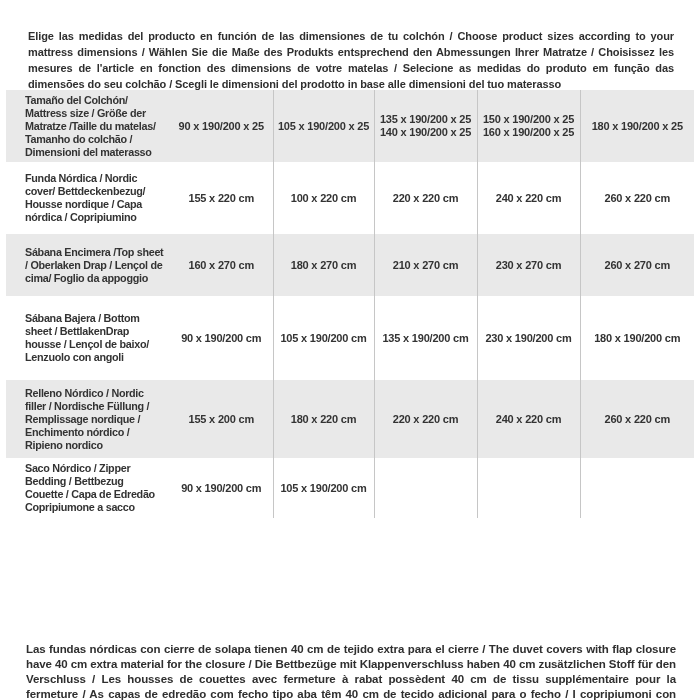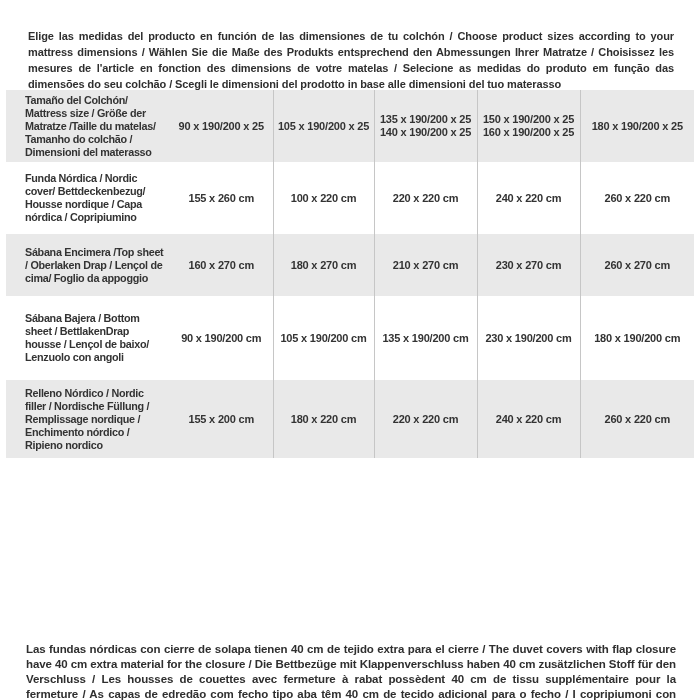--- a/index.html
+++ b/index.html
@@ -63,21 +63,21 @@
     <td class="val">90 x 190/200 x 25</td>
     <td class="val div">105 x 190/200 x 25</td>
     <td class="val div">135 x 190/200 x 25
 140 x 190/200 x 25</td>
     <td class="val div">150 x 190/200 x 25
 160 x 190/200 x 25</td>
     <td class="val div">180 x 190/200 x 25</td>
   </tr>
   <tr>
     <td class="label">Funda Nórdica / Nordic cover/ Bettdeckenbezug/ Housse nordique / Capa nórdica / Copripiumino</td>
-    <td class="val">155 x 260 cm</td>
+    <td class="val">155 x 220 cm</td>
     <td class="val div">100 x 220 cm</td>
     <td class="val div">220 x 220 cm</td>
     <td class="val div">240 x 220 cm</td>
     <td class="val div">260 x 220 cm</td>
   </tr>
   <tr>
     <td class="label">Sábana Encimera /Top sheet / Oberlaken Drap / Lençol de cima/ Foglio da appoggio</td>
     <td class="val">160 x 270 cm</td>
     <td class="val div">180 x 270 cm</td>
     <td class="val div">210 x 270 cm</td>
@@ -93,16 +93,24 @@
     <td class="val div">180 x 190/200 cm</td>
   </tr>
   <tr>
     <td class="label">Relleno Nórdico / Nordic filler / Nordische Füllung / Remplissage nordique / Enchimento nórdico / Ripieno nordico</td>
     <td class="val">155 x 200 cm</td>
     <td class="val div">180 x 220 cm</td>
     <td class="val div">220 x 220 cm</td>
     <td class="val div">240 x 220 cm</td>
     <td class="val div">260 x 220 cm</td>
   </tr>
+  <tr>
+    <td class="label">Saco Nórdico / Zipper Bedding / Bettbezug Couette / Capa de Edredão Copripiumone a sacco</td>
+    <td class="val">90 x 190/200 cm</td>
+    <td class="val div">105 x 190/200 cm</td>
+    <td class="val div"></td>
+    <td class="val div"></td>
+    <td class="val div"></td>
+  </tr>
 </tbody>
   </table>
 
 <p class="note">Las fundas nórdicas con cierre de solapa tienen 40 cm de tejido extra para el cierre / The duvet covers with flap closure have 40 cm extra material for the closure / Die Bettbezüge mit Klappenverschluss haben 40 cm zusätzlichen Stoff für den Verschluss / Les housses de couettes avec fermeture à rabat possèdent 40 cm de tissu supplémentaire pour la fermeture / As capas de edredão com fecho tipo aba têm 40 cm de tecido adicional para o fecho / I copripiumoni con chiusura a patta hanno 40 cm di tessuto extra per la chiusura</p>
 
 </body></html>

